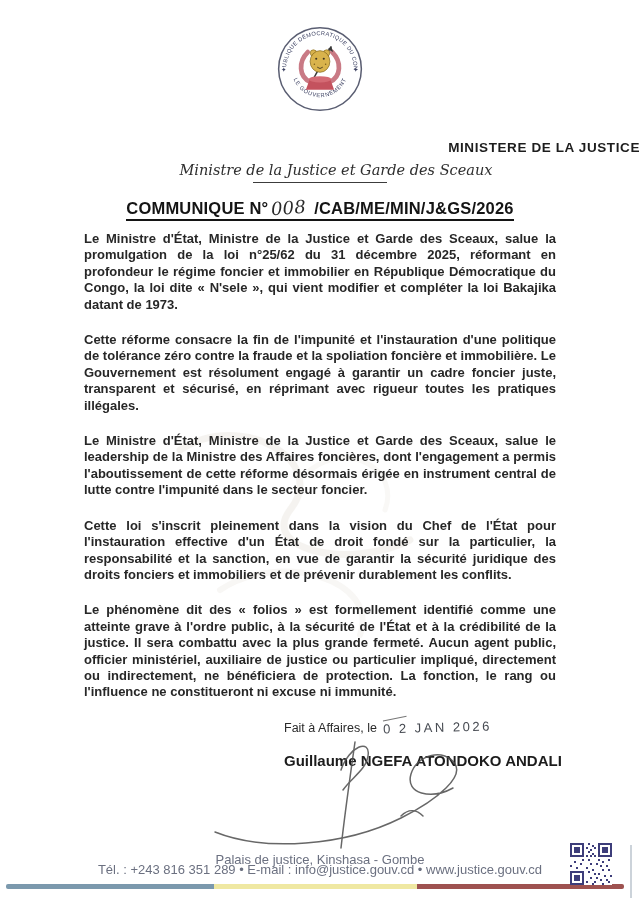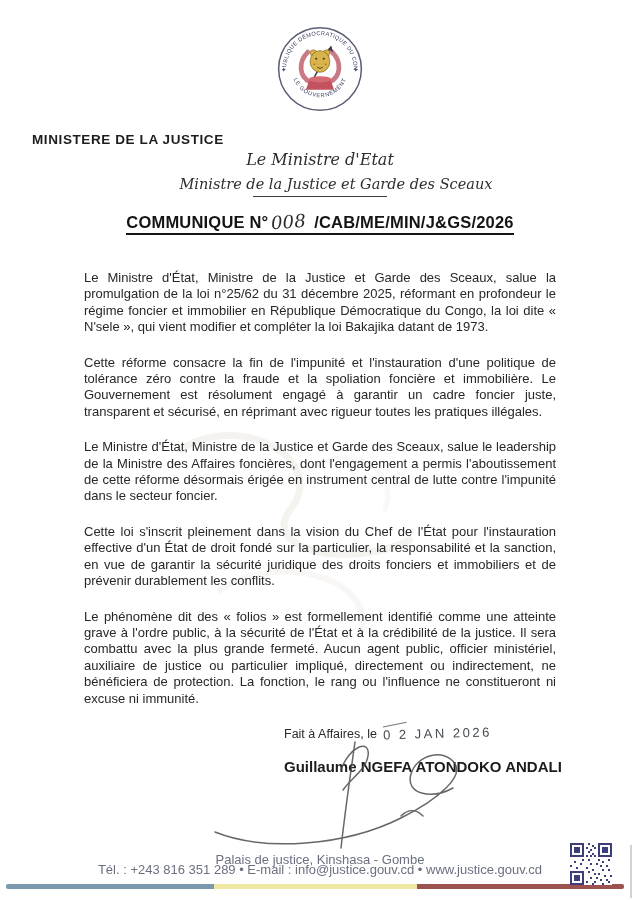--- a/index.html
+++ b/index.html
@@ -6,41 +6,41 @@
   html,body { background:#e9e9e9; }
   body { font-family:"Liberation Sans", sans-serif; }
   .page{
     position:relative; width:640px; height:900px; margin:0 auto;
     background:#ffffff; overflow:hidden; color:#262626;
   }
   
   .seal-wrap{ padding-top:22px; text-align:center; }
   .seal-wrap svg{ display:inline-block; }
   .ministry{
-    margin-top:12px; text-align:left; font-size:13.5px; font-weight:700;
+    margin-top:20px; text-align:right; font-size:13.5px; font-weight:700;
     letter-spacing:.6px; color:#1d1d1d;padding-left:32px;
   }
   .script-line{ text-align:center; font-family:"DejaVu Serif", serif;
     font-style:italic; color:#2e2e2e; }
   .script-line.l1{ margin-top:3px; font-size:16px; }
   .script-line.l2{ margin-top:7px; font-size:14.5px;padding-left:32px; }
   .subtitle-rule{ width:134px; margin:4px auto 0; border-bottom:1.5px solid #3c3c3c; }
   
   .title{ margin-top:14px; text-align:center; }
   .title .ttxt{
     display:inline-block; font-size:16.5px; font-weight:700; color:#141414;
     border-bottom:2px solid #141414; padding-bottom:1px; letter-spacing:.2px;
   }
   .title .hand{
     font-family:"DejaVu Serif", serif; font-style:italic; font-weight:400;
     font-size:18px; display:inline-block; transform:rotate(-4deg);
     padding:0 3px; color:#2a2a2a;
   }
   
-  .content{ padding:0 84px; margin-top:35px; }
+  .content{ padding:0 84px; margin-top:10px;font-weight:bold; }
   .content p{
     font-size:13px; line-height:16.4px; text-align:justify; color:#272727;
     margin-bottom:19px;
   }
   
   .closing{ padding-left:284px; margin-top:6px; position:relative; z-index:2; }
   .date-line{ font-size:12.5px; color:#2a2a2a; white-space:nowrap; }
   .stamp{
     display:inline-block; margin-left:6px; letter-spacing:2.5px;
     color:#474b52; transform:rotate(-1.5deg); position:relative; font-size:13px;
@@ -104,21 +104,20 @@
       <circle cx="46" cy="39" r="1.1" fill="#3c3320"></circle>
       <circle cx="54" cy="39" r="1.1" fill="#3c3320"></circle>
       <circle cx="44" cy="45" r="0.8" fill="#7a5e1c"></circle>
       <circle cx="56" cy="45" r="0.8" fill="#7a5e1c"></circle>
       <path d="M 47,48 Q 50,51 53,48" fill="none" stroke="#3c3320" stroke-width="0.9"></path>
 
       <path d="M 39,61 L 61,61 L 65,72 L 35,72 Z" fill="#c4525e"></path>
       <ellipse cx="50" cy="61" rx="12" ry="3.4" fill="#d46a74"></ellipse>
     </svg>
     <div class="ministry">MINISTERE DE LA JUSTICE</div>
-    <div class="script-line l1">Le Ministre d'Etat</div>
     <div class="script-line l2">Ministre de la Justice et Garde des Sceaux</div>
     <div class="subtitle-rule"></div>
   </div>
 
   <div class="title">
     <span class="ttxt">
       <span>COMMUNIQUE N°</span><span class="hand">008</span><span> /CAB/ME/MIN/J&amp;GS/2026</span>
     </span>
   </div>
 

